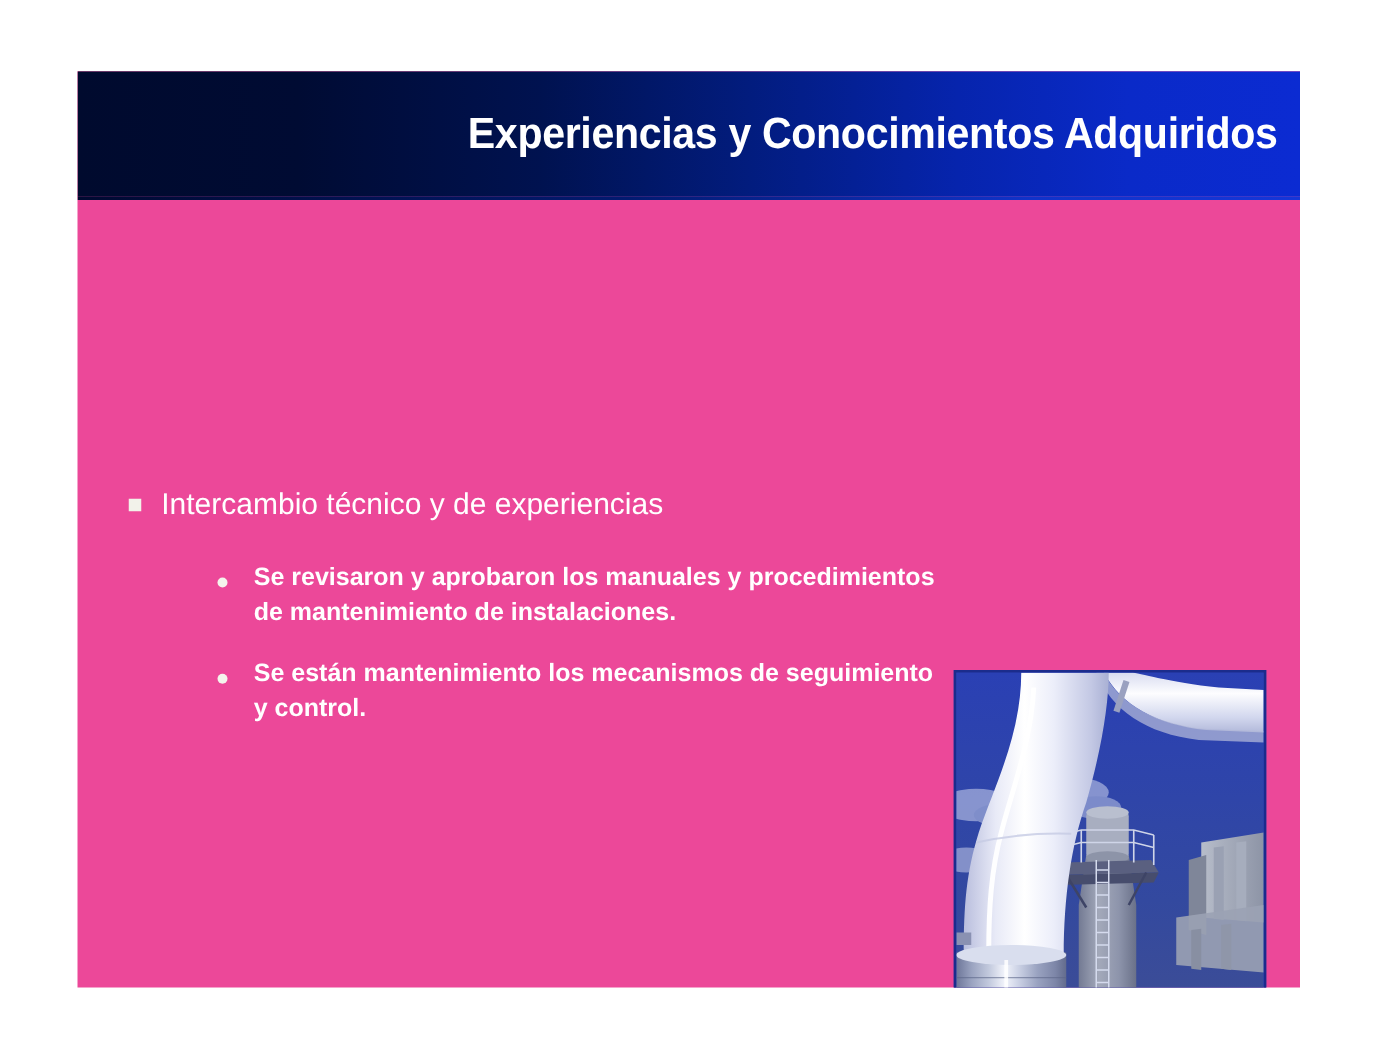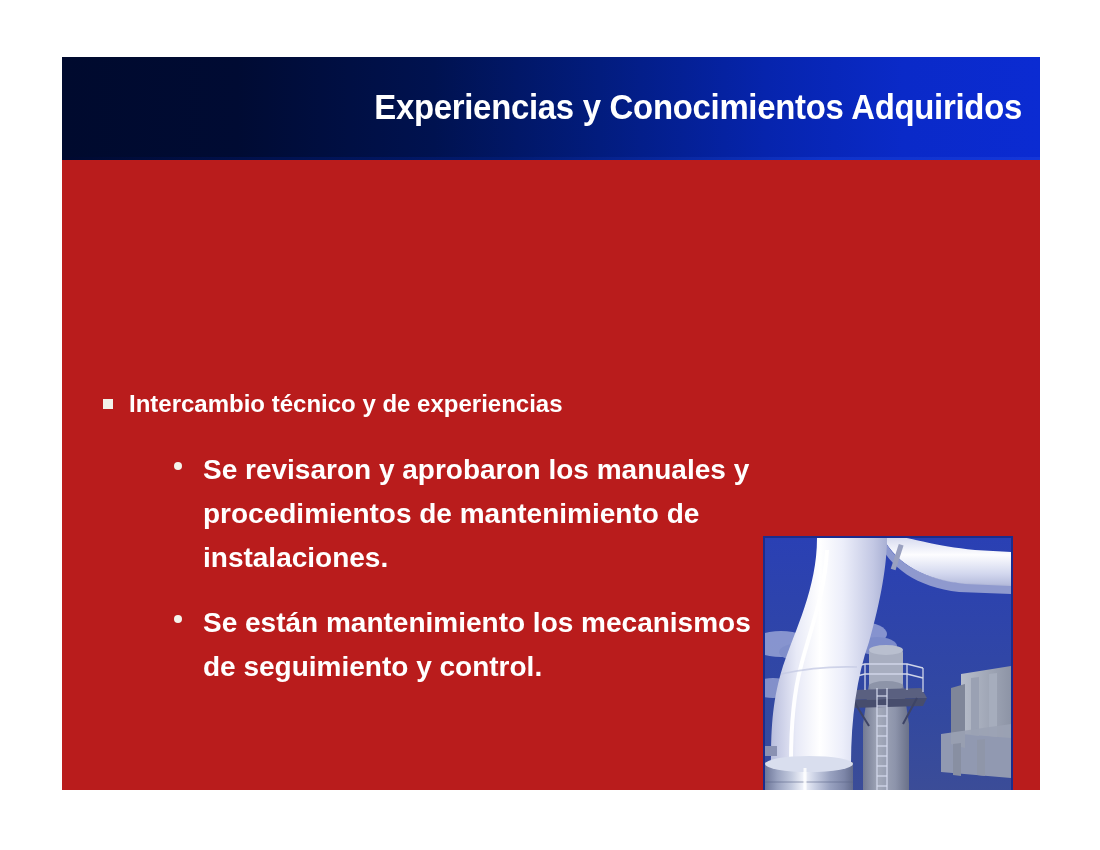--- a/index.html
+++ b/index.html
@@ -14,21 +14,21 @@
     font-family: "Liberation Sans", sans-serif;
     overflow: hidden;
   }
 
   #slide-root {
     position: absolute;
     left: 62px;
     top: 57px;
     width: 978px;
     height: 733px;
-    background: #b91c1c;
+    background: #ec4899;
     overflow: hidden;
   }
 
   
   #title-bar {
     position: absolute;
     left: 0;
     top: 0;
     width: 978px;
     height: 100px;
@@ -92,21 +92,21 @@
     width: 10px;
     height: 10px;
     background: #f2f2ea;
     margin-top: 12px;
     margin-right: 16px;
     flex: 0 0 auto;
   }
   .level1-text {
     color: #ffffff;
     font-size: 24px;
-    font-weight: bold;
+    font-weight: normal;
     line-height: 34px;
     white-space: nowrap;
   }
 
   .sub-list {
     position: absolute;
     left: 112px;
     top: 288px;
     width: 660px;
   }
@@ -119,23 +119,23 @@
     width: 8px;
     height: 8px;
     border-radius: 50%;
     background: #f4f4ec;
     margin-top: 14px;
     margin-right: 21px;
     flex: 0 0 auto;
   }
   .sub-text {
     color: #ffffff;
-    font-size: 28px;
+    font-size: 20px;
     font-weight: bold;
-    line-height: 44px;
+    line-height: 28px;
     max-width: 560px;
   }
 
   
   #photo-frame {
     position: absolute;
     left: 701px;
     top: 376px;
     width: 250px;
     height: 335px;

